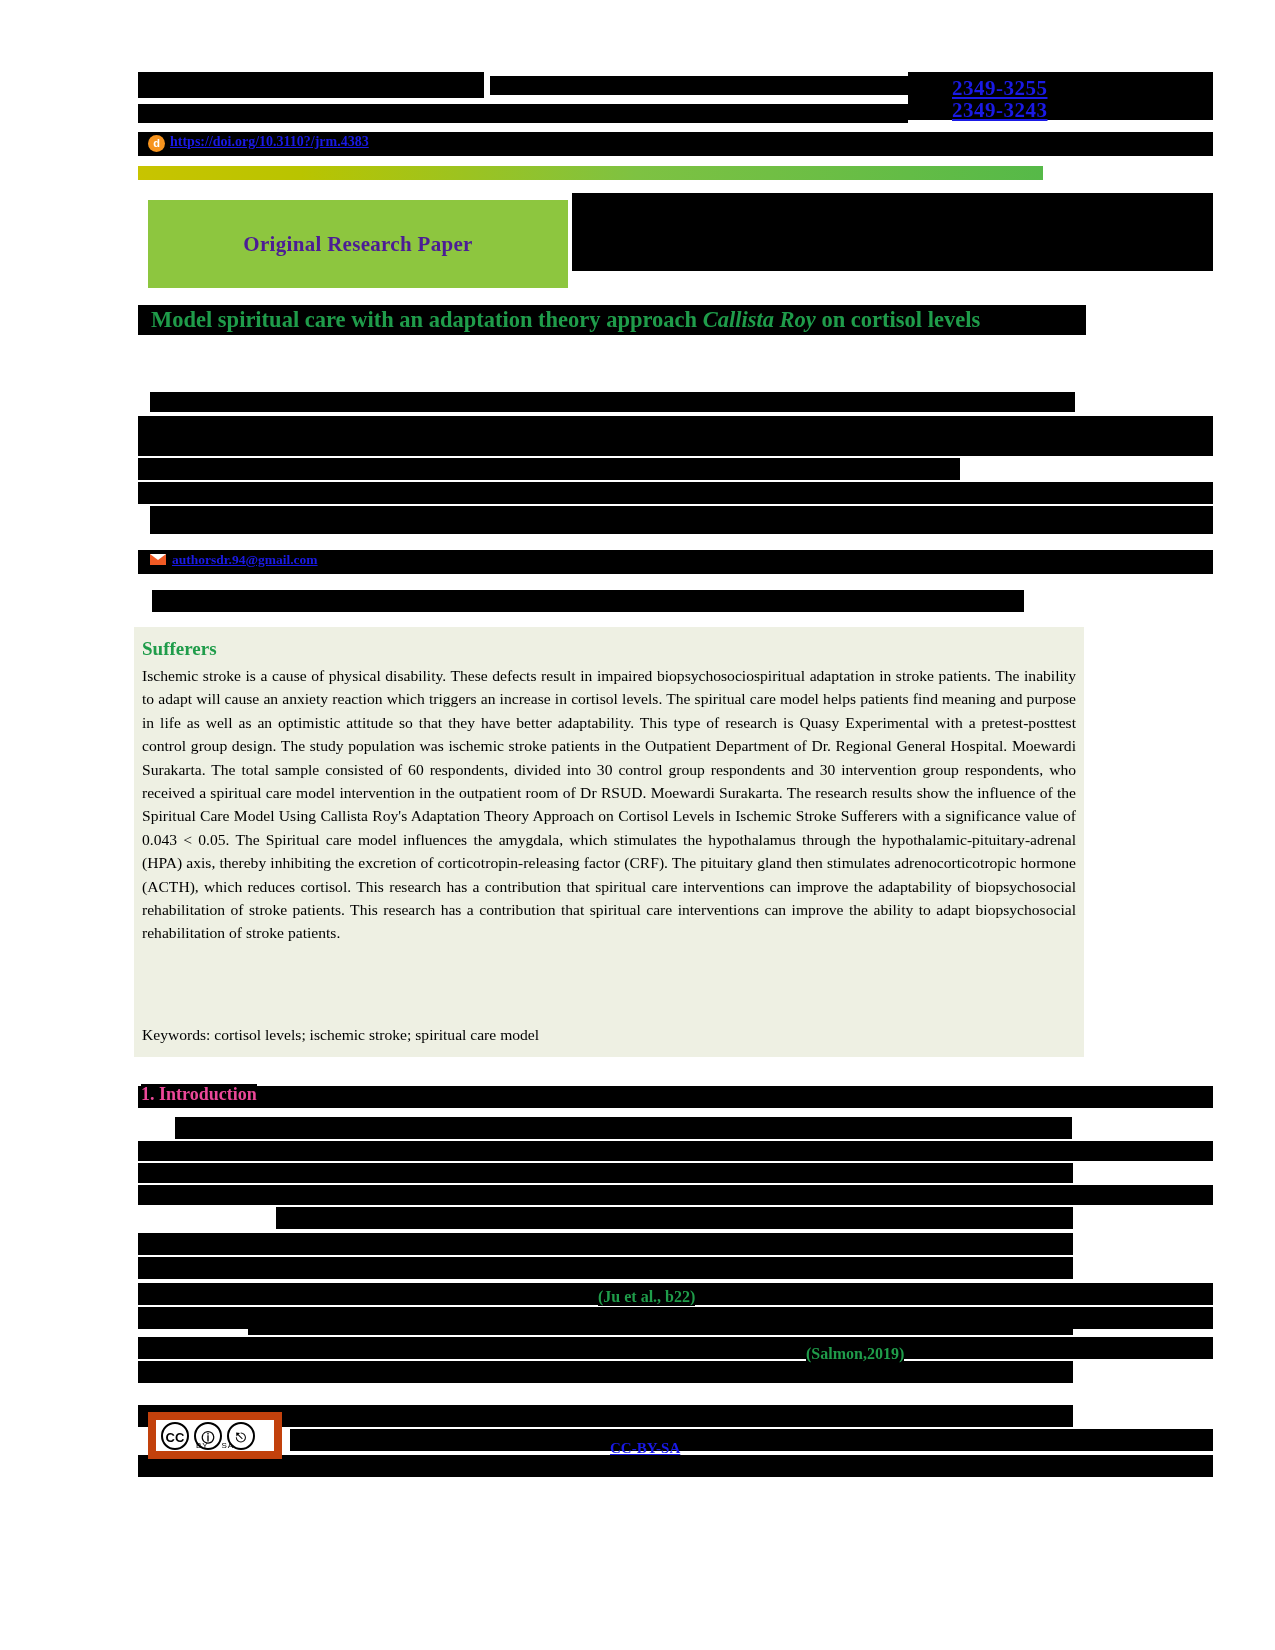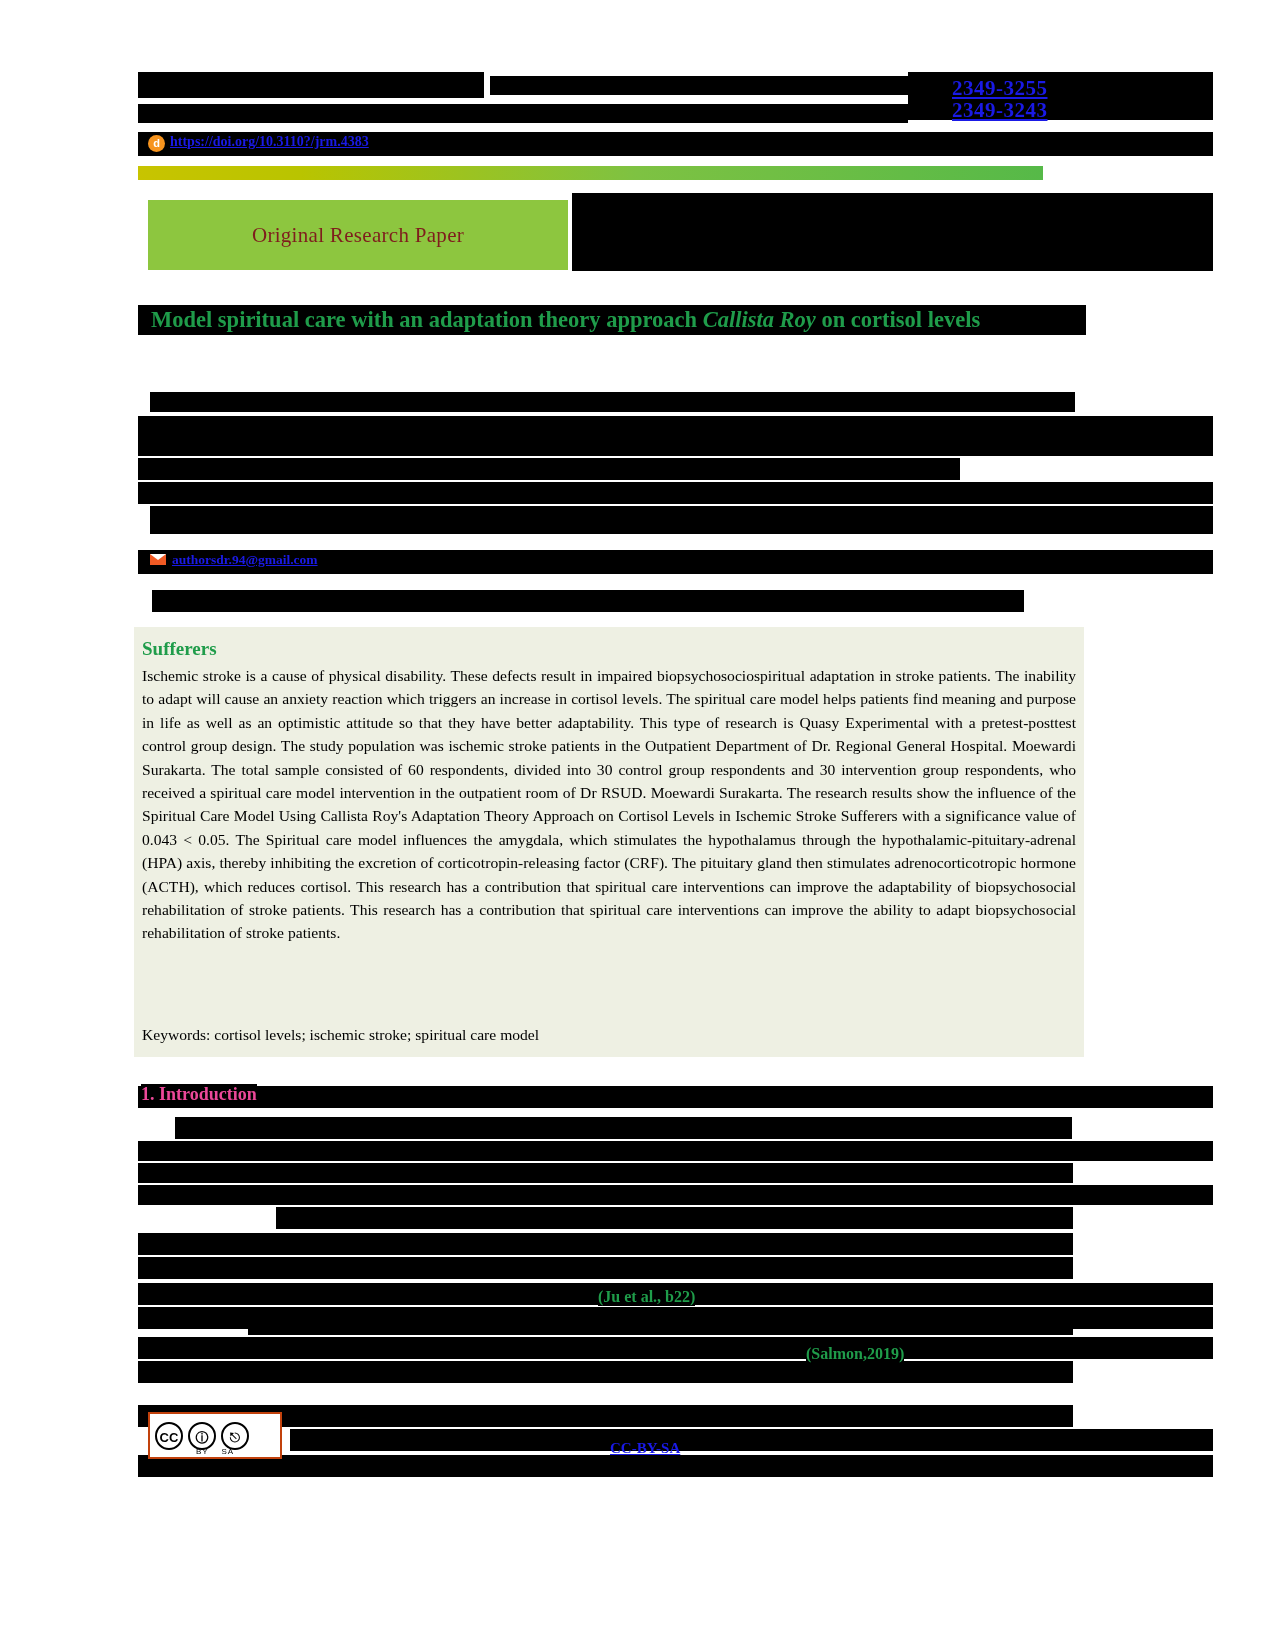--- a/index.html
+++ b/index.html
@@ -75,25 +75,25 @@
     top: 166px;
     width: 905px;
     height: 14px;
     background: linear-gradient(to right, #c8c400 0%, #b9c400 18%, #7ec242 55%, #56b948 100%);
   }
   .banner {
     position: absolute;
     left: 148px;
     top: 200px;
     width: 420px;
-    height: 70px;
+    height: 88px;
     background: #8dc63f;
-    color: #7f1d1d;
-    font-family: "Liberation Serif", serif;
-    font-weight: normal;
+    color: #4c1d95;
+    font-family: "Liberation Serif", serif;
+    font-weight: bold;
     font-size: 21px;
     display: flex;
     align-items: center;
     justify-content: center;
     letter-spacing: 0.3px;
   }
   .banner-right {
     position: absolute;
     left: 572px;
     top: 193px;
@@ -211,21 +211,21 @@
     text-shadow: 0 0 1px #000;
   }
   
   .cc-badge {
     position: absolute;
     left: 148px;
     top: 1412px;
     width: 134px;
     height: 47px;
     background: #ffffff;
-    border: 2px solid #c2410c;
+    border: 8px solid #c2410c;
     box-sizing: border-box;
     display: flex;
     align-items: center;
   }
   .cc-circle {
     width: 28px; height: 28px;
     border: 2.5px solid #000;
     border-radius: 50%;
     margin-left: 5px;
     font-size: 13px;

